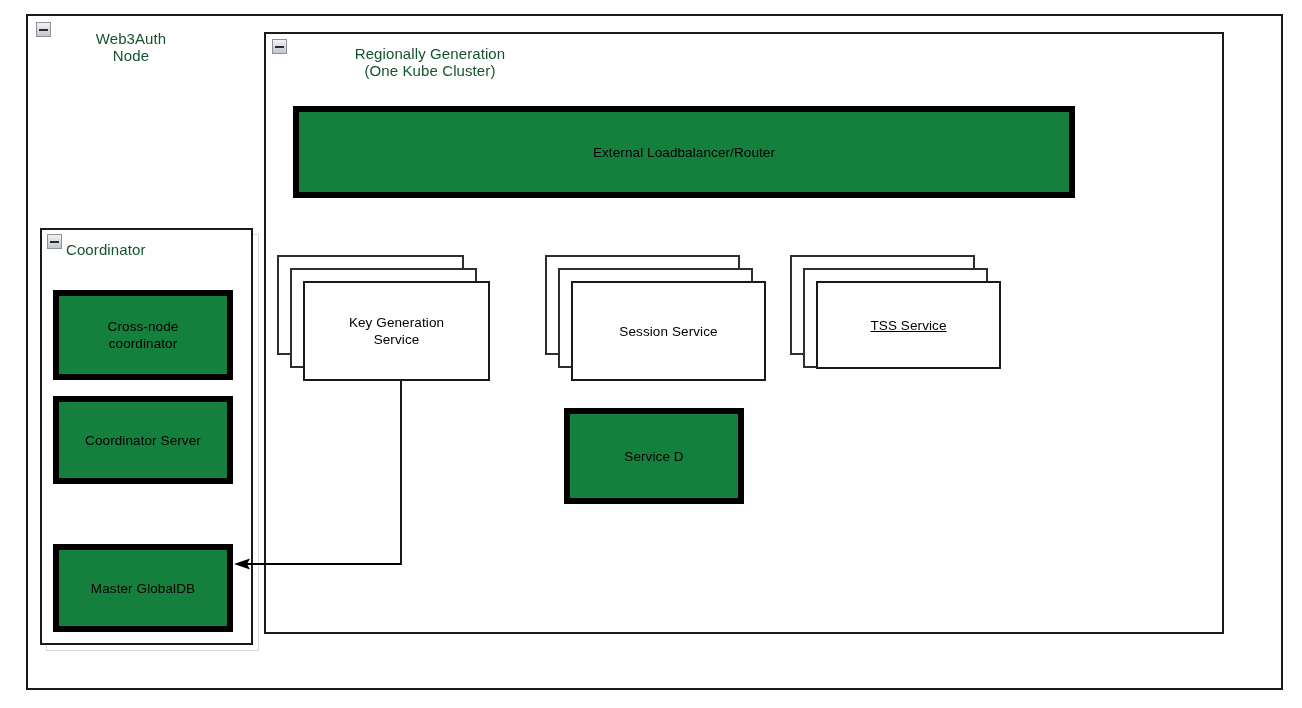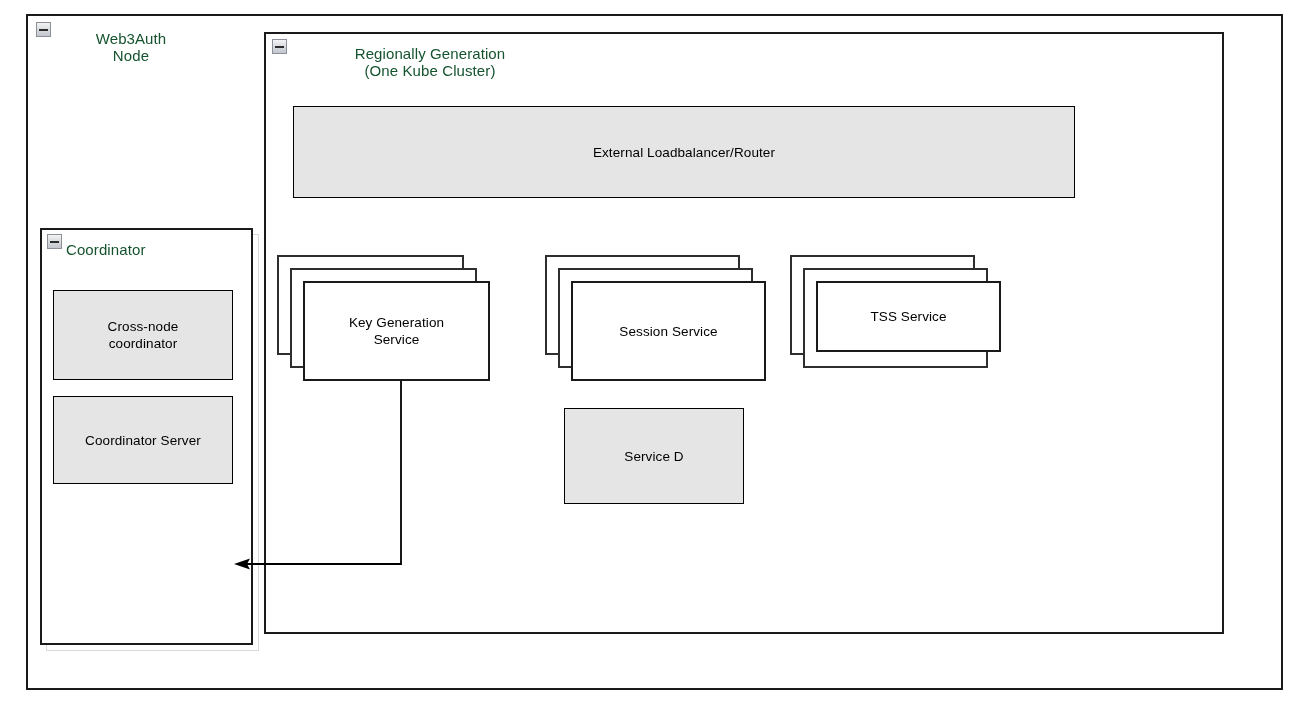--- a/index.html
+++ b/index.html
@@ -56,22 +56,22 @@
     line-height: 17px;
     color: #14532d;
     text-align: center;
     white-space: pre-line;
     letter-spacing: 0.1px;
   }
 
   
   .node {
     position: absolute;
-    background: #e5e5e5;
-    border: 1px solid #000000;
+    background: #15803d;
+    border: 6px solid #000000;
     box-sizing: border-box;
     display: flex;
     align-items: center;
     justify-content: center;
     text-align: center;
     font-size: 13.5px;
     line-height: 17px;
     color: #000000;
     white-space: pre-line;
     letter-spacing: 0.1px;
@@ -176,39 +176,40 @@
   <div class="stack" style="left:277px; top:255px; width:213px; height:126px;">
     <div class="layer back2" style="width:187px; height:100px;"></div>
     <div class="layer back1" style="width:187px; height:100px;"></div>
     <div class="layer front" style="width:187px; height:100px;">Key Generation
 Service</div>
   </div>
 
   <div class="stack" style="left:790px; top:255px; width:211px; height:126px;">
     <div class="layer back2" style="width:185px; height:100px;"></div>
     <div class="layer back1" style="width:185px; height:100px;"></div>
-    <div class="layer front" style="width:185px; height:71px;">TSS Service</div>
+    <div class="layer front" style="width:185px; height:88px;text-decoration:underline;">TSS Service</div>
   </div>
 
   <div class="node" style="left:564px; top:408px; width:180px; height:96px;">Service D</div>
 
 
   <div class="shadow-wrap" style="left:40px; top:228px; width:213px; height:417px;">
     <div class="shadow-plate"></div>
     <div class="plate"></div>
   </div>
 
   <div class="collapse-icon" style="left:47px; top:234px;"></div>
 
   <div class="group-title" style="left:66px; top:241px; width:140px; text-align:left;">Coordinator</div>
 
   <div class="node" style="left:53px; top:396px; width:180px; height:88px;">Coordinator Server</div>
 
   <div class="node" style="left:53px; top:290px; width:180px; height:90px;">Cross-node
 coordinator</div>
 
+  <div class="node" style="left:53px; top:544px; width:180px; height:88px;">Master GlobalDB</div>
 
   <svg class="edge-svg" viewBox="0 0 1302 708">
     <path class="edge-line" d="M 401 381 L 401 564 L 240 564"></path>
     <path class="edge-head" d="M 234 564 L 250 558.5 L 247 564 L 250 569.5 Z"></path>
   </svg>
 
 </div>
 
 </body></html>

